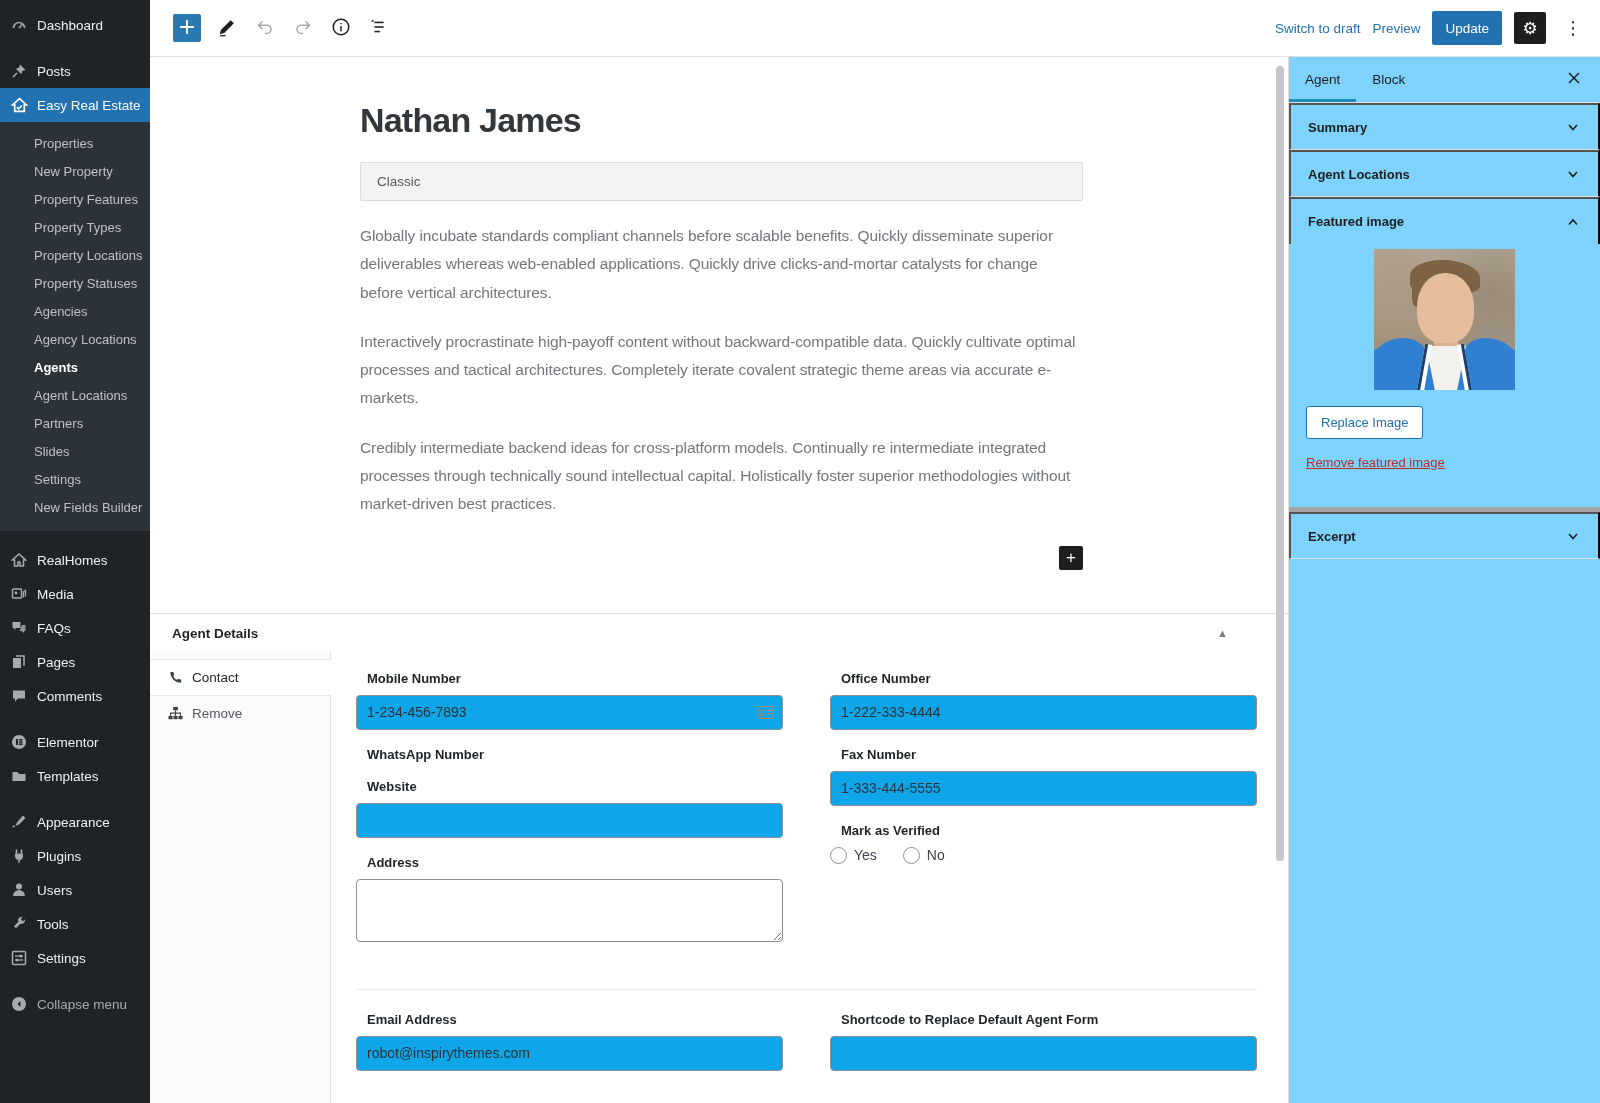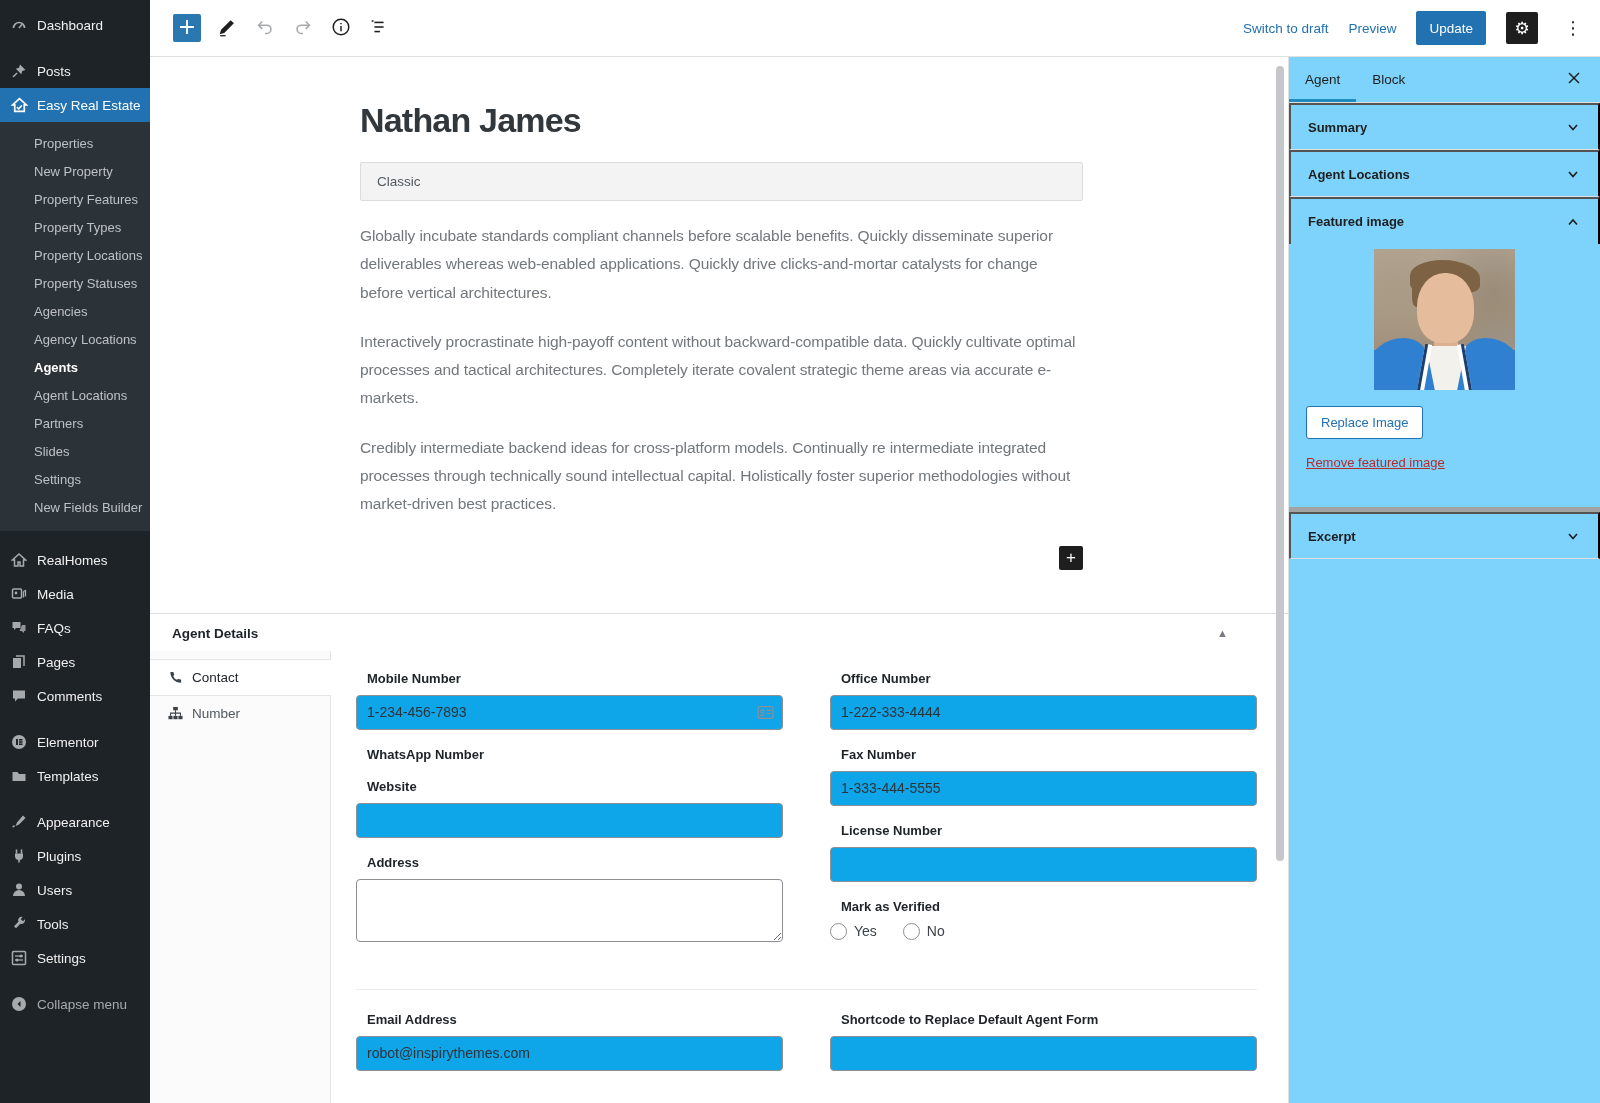--- a/index.html
+++ b/index.html
@@ -22,21 +22,21 @@
   .menu-gap { height:12px; }
   .collapse-item { color:#a7aaad; }
 
   
   .main { flex:1; display:flex; flex-direction:column; min-width:0; }
   .topbar { height:57px; border-bottom:1px solid #e0e0e0; display:flex; align-items:center; justify-content:space-between; background:#fff; flex-shrink:0; padding:0 12px 0 23px; }
   .tb-left { display:flex; align-items:center; gap:14px; }
   .inserter-btn { width:28px; height:28px; border-radius:2px; background:#2b77af; color:#fff; border:none; display:flex; align-items:center; justify-content:center; cursor:pointer; }
   .tb-icon { width:24px; height:24px; display:flex; align-items:center; justify-content:center; cursor:pointer; color:#1e1e1e; background:none; border:none; }
   .tb-icon.disabled { color:#a7aaad; }
-  .tb-right { display:flex; align-items:center; gap:20px; }
+  .tb-right { display:flex; align-items:center; gap:12px; }
   .tb-link { color:#2271b1; font-size:13.5px; background:none; border:none; cursor:pointer; white-space:nowrap; }
   .update-btn { background:#2271b1; color:#fff; border:none; border-radius:2px; height:34px; padding:0 13px; font-size:13.5px; cursor:pointer; }
   .gear-btn { width:32px; height:32px; background:#1e1e1e; color:#fff; border:none; border-radius:2px; font-size:17px; line-height:1; cursor:pointer; }
   .dots-btn { background:none; border:none; font-size:18px; color:#1e1e1e; cursor:pointer; padding:0 6px; letter-spacing:0; }
 
   .workspace { flex:1; display:flex; min-height:0; }
 
   
   .editor-area { flex:1; position:relative; background:#fff; overflow:hidden; }
   .editor-content { width:723px; margin-left:210px; }
@@ -364,21 +364,21 @@
               <div class="vtab">
                 <span class="ti">
                     <svg width="15" height="15" viewBox="0 0 16 16">
                       <rect x="5.5" y="1" width="5" height="3.6" fill="#3c434a"></rect>
                       <rect x="0.5" y="10.5" width="4.4" height="3.6" fill="#3c434a"></rect>
                       <rect x="5.8" y="10.5" width="4.4" height="3.6" fill="#3c434a"></rect>
                       <rect x="11.1" y="10.5" width="4.4" height="3.6" fill="#3c434a"></rect>
                       <path d="M8 4.6v3M2.7 10.5V7.6h10.6v2.9M8 7.6v2.9" fill="none" stroke="#3c434a" stroke-width="1.1"></path>
                     </svg>
                   </span>
-                <span>Number</span>
+                <span>Remove</span>
               </div>
             </div>
 
             <div class="fields-wrap">
               <div class="frow">
                 <div class="fcol">
                   <div class="field">
                     <label class="flabel">Mobile Number</label>
                     <div class="input-iconwrap">
                       <input class="finput" value="1-234-456-7893" style="">
@@ -404,24 +404,20 @@
                   </div>
                 </div>
                 <div class="fcol">
                   <div class="field">
                     <label class="flabel">Office Number</label>
                     <input class="finput" value="1-222-333-4444" style="">
                   </div>
                   <div class="field">
                     <label class="flabel">Fax Number</label>
                     <input class="finput" value="1-333-444-5555" style="">
-                  </div>
-                  <div class="field">
-                    <label class="flabel">License Number</label>
-                    <input class="finput" value="" style="">
                   </div>
                   <div class="field">
                     <label class="flabel">Mark as Verified</label>
                     <div class="radio-row">
                       <span class="radio-opt">
                         <span class="radio-circle"></span>
                         <span>Yes</span>
                       </span>
                       <span class="radio-opt">
                         <span class="radio-circle"></span>

